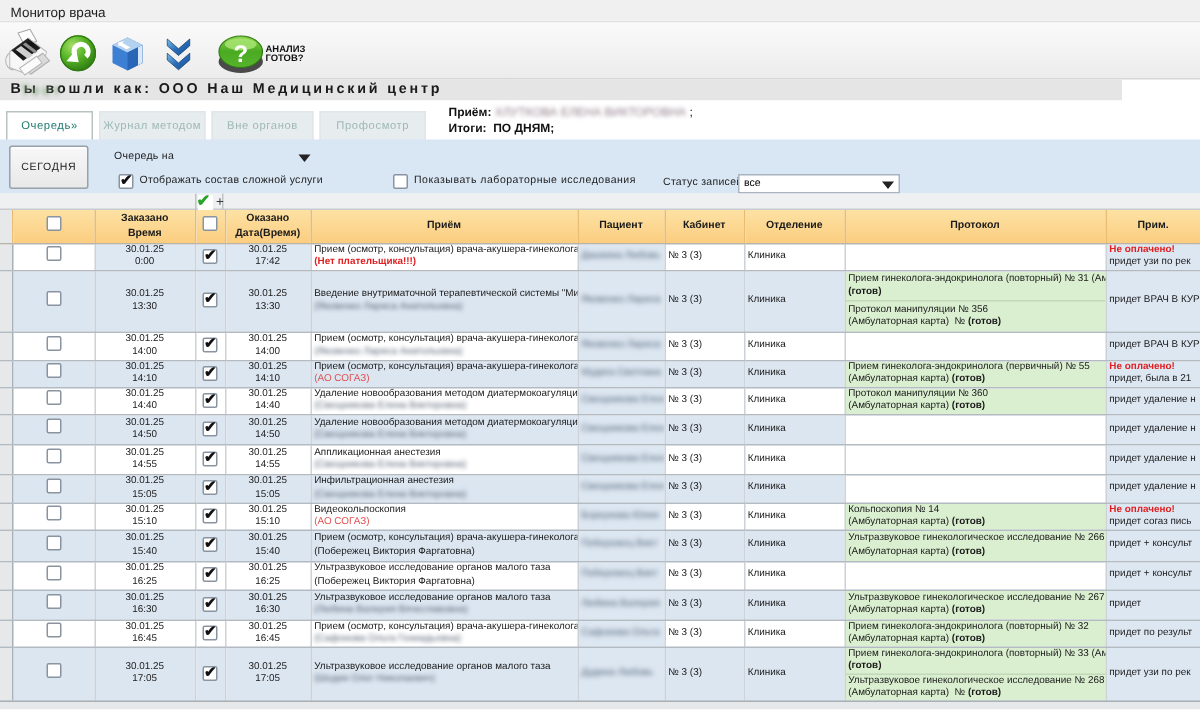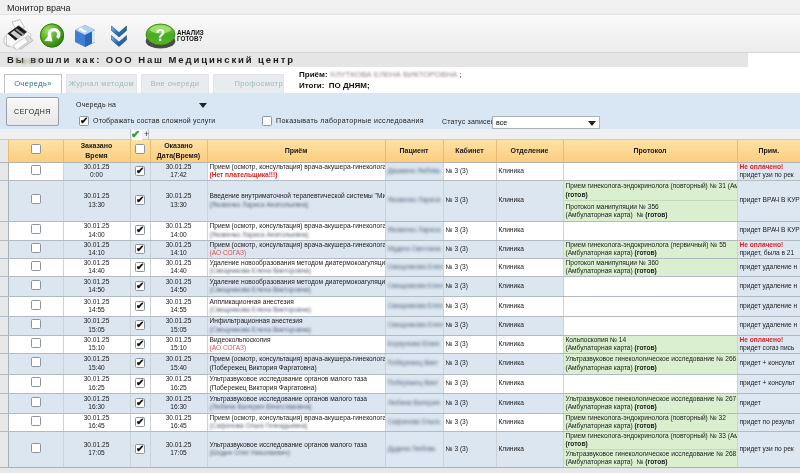--- a/index.html
+++ b/index.html
@@ -113,22 +113,22 @@
 <text x="177" y="19.5" font-size="6.3" font-weight="bold" fill="#111" font-family="Liberation Sans">АНАЛИЗ</text>
 <text x="177" y="25.8" font-size="6.3" font-weight="bold" fill="#111" font-family="Liberation Sans">ГОТОВ?</text>
 </svg>
 </div>
 <div class="greenbar">
     <span>Вы вошли как: ООО Наш Медицинский центр <span style="filter:blur(1.5px);color:#8aa882;font-weight:bold;">Тест</span></span>
   </div>
 <div class="tabrow">
   <div class="tab active" style="left:4px; width:58px;">Очередь»</div>
   <div class="tab inactive" style="left:66px; width:71px;">Журнал методом</div>
-  <div class="tab inactive" style="left:141px; width:68px;">Вне очереди</div>
-  <div class="tab inactive" style="left:213px; width:71px;text-align:right;">Профосмотр</div>
+  <div class="tab inactive" style="left:141px; width:68px;">Вне органов</div>
+  <div class="tab inactive" style="left:213px; width:71px;">Профосмотр</div>
   <div class="vrach" style="left:299px; top:3px;"><b>Приём:</b> <span class="blur1">ХЛУТКОВА ЕЛЕНА ВИКТОРОВНА</span> ;</div>
   <div class="vrach" style="left:299px; top:14px;"><b>Итоги:&nbsp; ПО ДНЯМ;</b></div>
 </div>
 <div class="filterbar">
   <div class="segodnya">СЕГОДНЯ</div>
   <span class="lbl" style="left:76px; top:8px;">Очередь на</span>
   <div class="dd-arrow" style="left:199px; top:10px;"></div>
   <div class="cb" style="left:79px; top:23px;">✔</div>
   <span class="lbl" style="left:93px; top:24px;">Отображать состав сложной услуги</span>
   <div class="cb" style="left:262px; top:23px;"></div>

